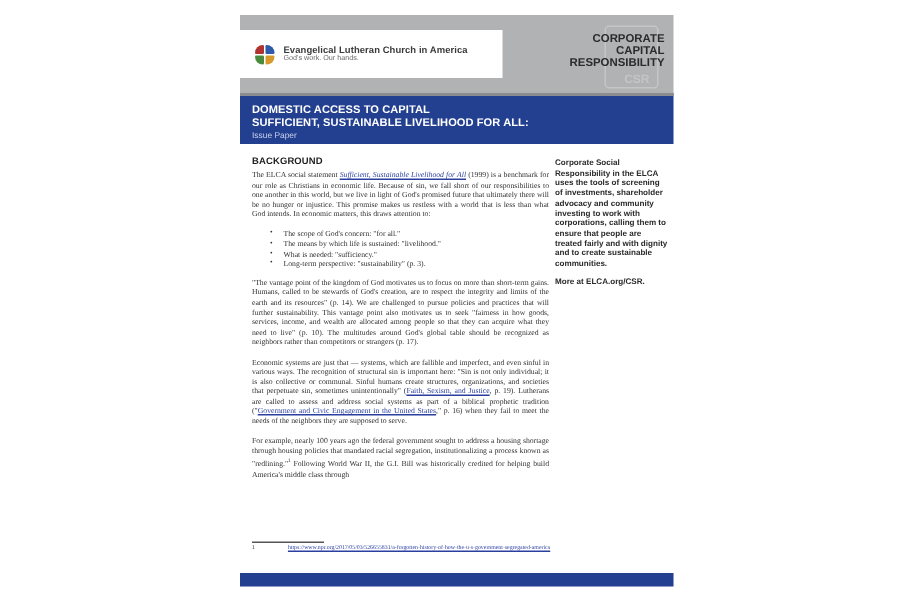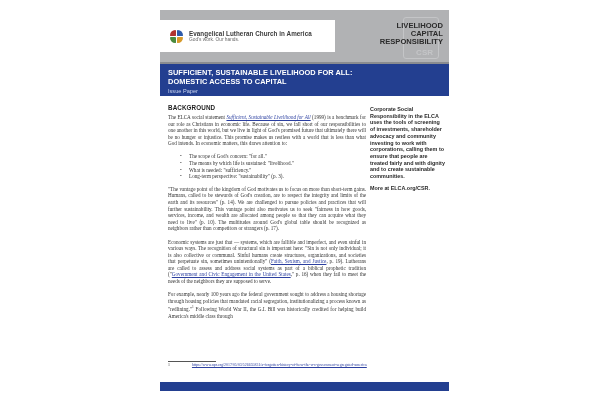--- a/index.html
+++ b/index.html
@@ -122,29 +122,29 @@
     <div class="logo-text">
       <span class="logo-name">Evangelical Lutheran Church in America</span>
       <span class="logo-tag">God's work. Our hands.</span>
     </div>
   </div>
 
   <div class="csr-box">
     <div class="csr-watermark"></div>
     <div class="csr-watermark-text">CSR</div>
     <div class="csr-label">
-      <div>LIVELIHOOD</div>
+      <div>CORPORATE</div>
       <div>CAPITAL</div>
       <div>RESPONSIBILITY</div>
     </div>
   </div>
 
   <div class="title-band">
+    <div class="title-line">DOMESTIC ACCESS TO CAPITAL</div>
     <div class="title-line">SUFFICIENT, SUSTAINABLE LIVELIHOOD FOR ALL:</div>
-    <div class="title-line">DOMESTIC ACCESS TO CAPITAL</div>
     <div class="subtitle">Issue Paper</div>
   </div>
 
   <div class="main-col">
     <div class="section-heading">BACKGROUND</div>
 
     <p class="para"><span>The ELCA social statement </span><a class="ital">Sufficient, Sustainable Livelihood for All</a><span> (1999) is a benchmark for our role as Christians in economic life. Because of sin, we fall short of our responsibilities to one another in this world, but we live in light of God's promised future that ultimately there will be no hunger or injustice. This promise makes us restless with a world that is less than what God intends. In economic matters, this draws attention to:</span></p>
 
     <ul class="bullets">
       <li>The scope of God's concern: "for all."</li>

